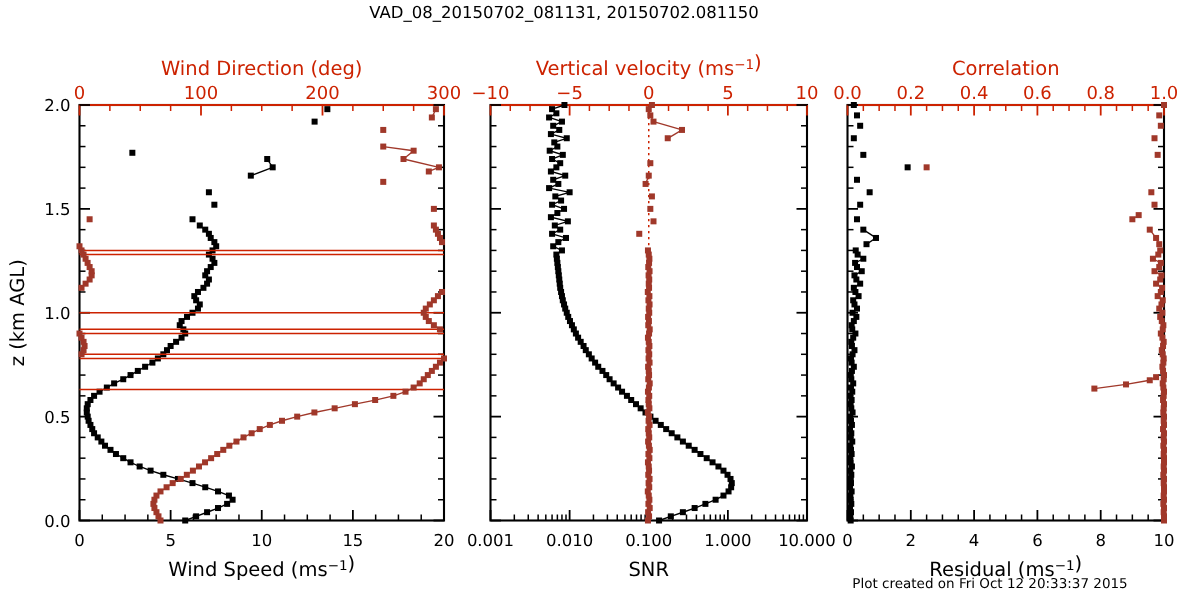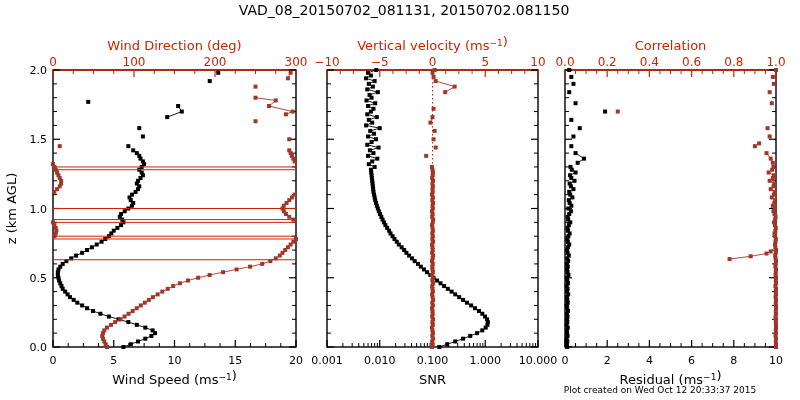--- a/index.html
+++ b/index.html
@@ -10,23 +10,23 @@
   .ttl{font-size:11px;text-align:center;}
   .blk{color:#000;}
   .ctr{transform:translateX(-50%);}
   svg{position:absolute;left:0;top:0;}
 </style>
 </head>
 <body>
 
 <div id="root">
 
-  <div class="txt ttl blk ctr" style="left:404px;top:2px;font-size:14px;">VAD_08_20150702_081131, 20150702.081150</div>
+  <div class="txt ttl blk ctr" style="left:376px;top:2px;font-size:11px;">VAD_08_20150702_081131, 20150702.081150</div>
 
-  <div class="txt blk ctr" style="left:660px;top:385px;font-size:9px;">Plot created on Wed Oct 12 20:33:37 2015</div>
+  <div class="txt blk ctr" style="left:660px;top:385px;font-size:9px;">Plot created on Fri Oct 12 20:33:37 2015</div>
 
   <svg id="plot" width="800" height="400">
       <g>
         <rect x="53" y="70" width="243" height="277" fill="none" stroke="#000000" stroke-width="1.4"></rect>
         <line x1="53" y1="70" x2="296" y2="70" stroke="#cc2200" stroke-width="1.4"></line>
         <line x1="53" y1="347" x2="53" y2="340" stroke="#000000" stroke-width="1.2"></line>
         <line x1="68.1875" y1="347" x2="68.1875" y2="343" stroke="#000000" stroke-width="1"></line>
         <line x1="83.375" y1="347" x2="83.375" y2="343" stroke="#000000" stroke-width="1"></line>
         <line x1="98.5625" y1="347" x2="98.5625" y2="343" stroke="#000000" stroke-width="1"></line>
         <line x1="113.75" y1="347" x2="113.75" y2="340" stroke="#000000" stroke-width="1.2"></line>

